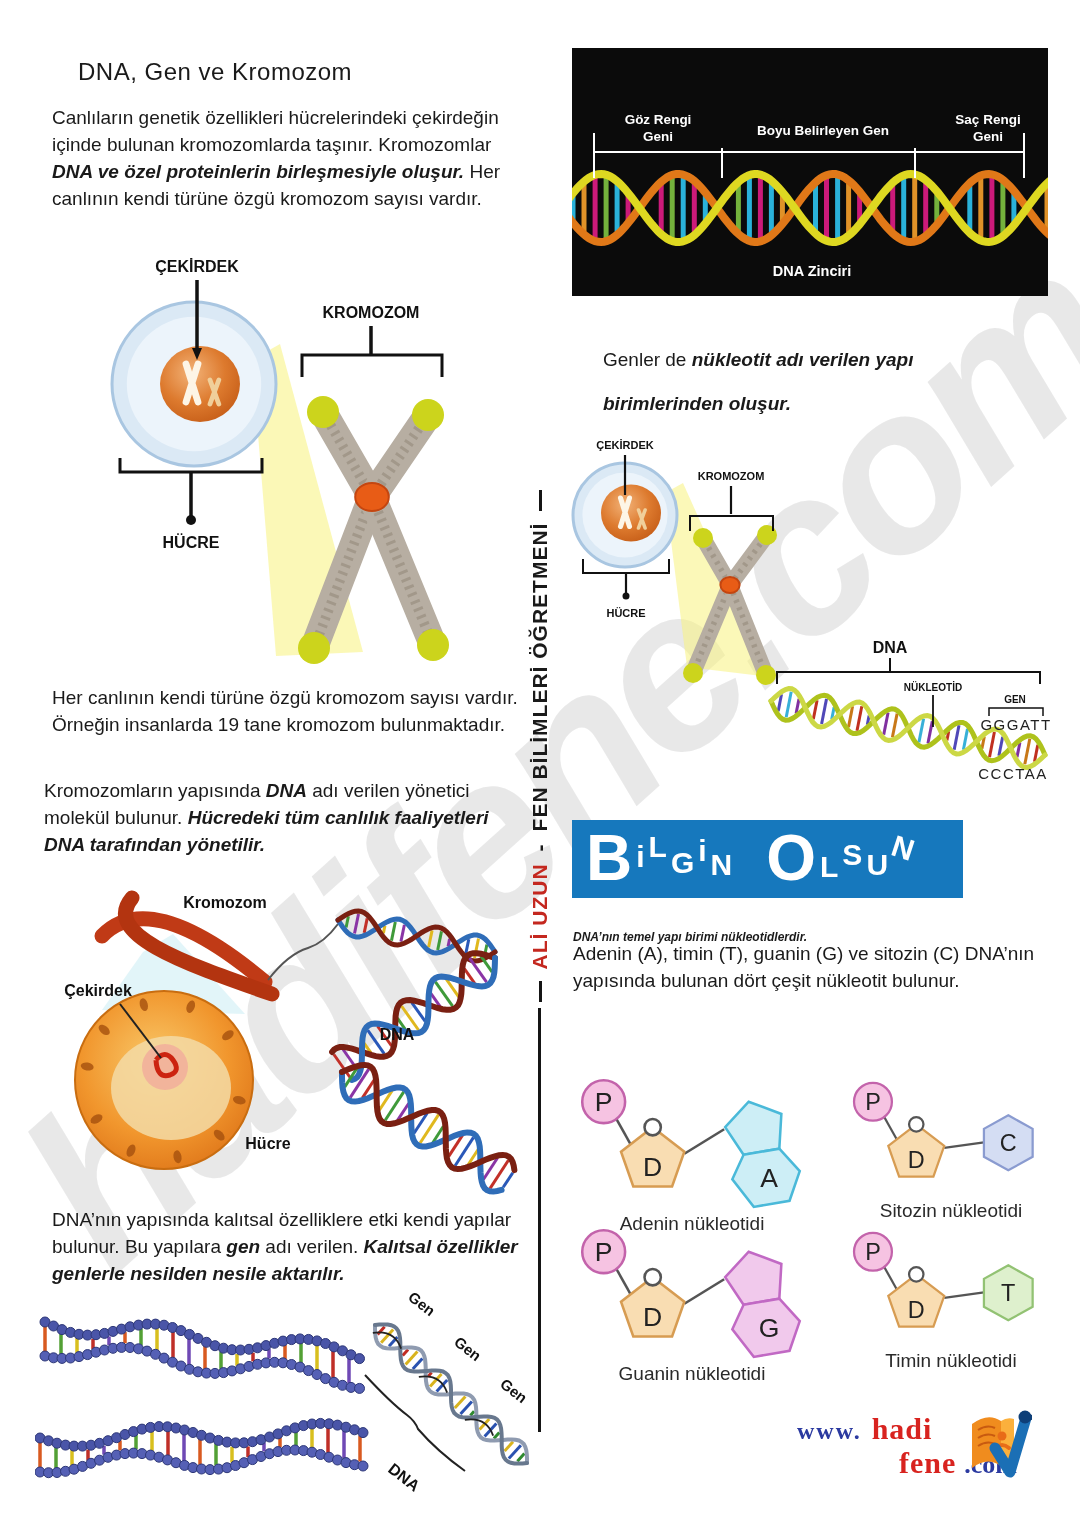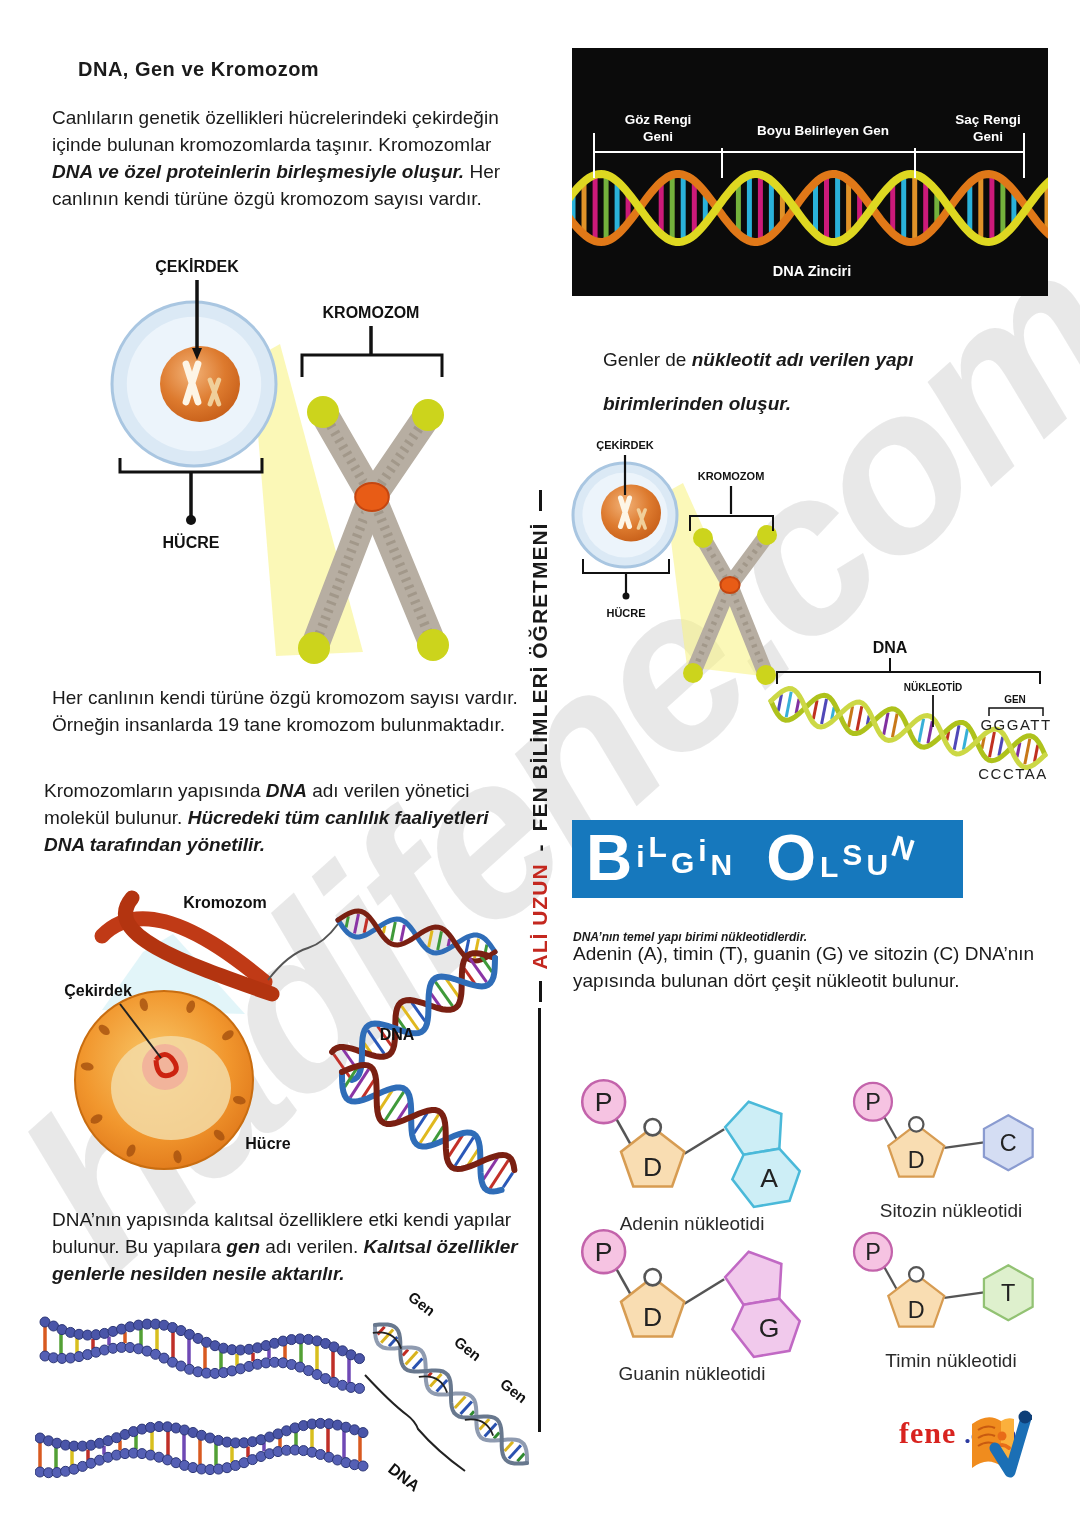--- a/index.html
+++ b/index.html
@@ -2,21 +2,21 @@
 <html style="--banner_blue: #1678bd; --name_red: #c4281f; --logo_red: #d8231f; --logo_blue: #2b3aa0;"><head>
 <meta charset="utf-8">
 <style>
   *{margin:0;padding:0;box-sizing:border-box}
   html,body{width:1080px;height:1527px}
   body{position:relative;background:#fff;font-family:"Liberation Sans",sans-serif;color:#1a1a1a;overflow:hidden}
   .abs{position:absolute;z-index:1}
   .watermark{position:absolute;left:-190px;top:630px;width:1520px;text-align:center;
     font-size:228px;font-weight:bold;font-style:italic;color:#d3d3d3;opacity:.5;
     transform:rotate(-42deg);z-index:0;letter-spacing:-8px;white-space:nowrap}
-  .title{font-size:20px;font-weight:bold;letter-spacing:.5px}
+  .title{font-size:24px;font-weight:normal;letter-spacing:.5px}
   .para{font-size:19px;line-height:27px}
   .bi{font-weight:bold;font-style:italic}
   .r1{font-size:19px;line-height:44px}
   svg text{font-family:"Liberation Sans",sans-serif}
   .figlbl{font-weight:bold;fill:#111}
   
   .banner{left:572px;top:820px;width:391px;height:78px;background:var(--banner_blue,#1678bd);
     color:#fff;display:flex;align-items:flex-start;padding:4px 0 0 14px;font-weight:bold;overflow:hidden}
   .bword{display:inline-flex;align-items:flex-start;margin-right:30px;letter-spacing:4px}
   .bword span{display:inline-block;line-height:1}
@@ -628,20 +628,21 @@
       <polygon points="79,58 110,82 98,116 60,116 48,82" fill="#f9ddb2" stroke="#d79c52" stroke-width="2.5"></polygon>
       <circle cx="79" cy="58" r="8" fill="#fff" stroke="#555" stroke-width="2.5"></circle>
       <text x="79" y="106" text-anchor="middle" font-size="26" fill="#222">D</text>
       <polygon points="181,48 208,63 208,94 181,109 154,94 154,63" fill="#def0cd" stroke="#92c273" stroke-width="2.5"></polygon>
       <text x="181" y="88" text-anchor="middle" font-size="26" fill="#222">T</text>
     </svg>
     <div class="nuclabel">Timin nükleotidi</div>
   </div>
 
 <div class="abs flogo">
+  <div class="fr1"><span class="www">www.</span><span class="hadi">hadi</span></div>
   <div class="fr2"><span class="fene">fene</span><span class="com">.com</span></div>
 </div>
 <svg class="abs" style="left:968px;top:1406px" width="64" height="74" viewBox="0 0 64 74">
   <path d="M4,18 Q20,6 33,15 L33,60 Q19,50 4,62 Z" fill="#f08c1e"></path>
   <path d="M33,15 Q39,11 46,13 L46,56 Q39,54 33,60 Z" fill="#fbb03c"></path>
   <path d="M10,24 q9,-6 17,-2 M10,32 q9,-6 17,-2 M10,40 q9,-6 17,-2" stroke="#c85a10" stroke-width="2" fill="none"></path>
   <circle cx="34" cy="30" r="4.5" fill="#e86c18"></circle>
   <path d="M27,42 q7,-6 14,0" stroke="#e86c18" stroke-width="4" fill="none" stroke-linecap="round"></path>
   <path d="M27,42 L42,66 L58,12" stroke="#1b6fb5" stroke-width="11" fill="none" stroke-linecap="round" stroke-linejoin="round"></path>
   <circle cx="57" cy="11" r="6.5" fill="#0e3f78"></circle>

